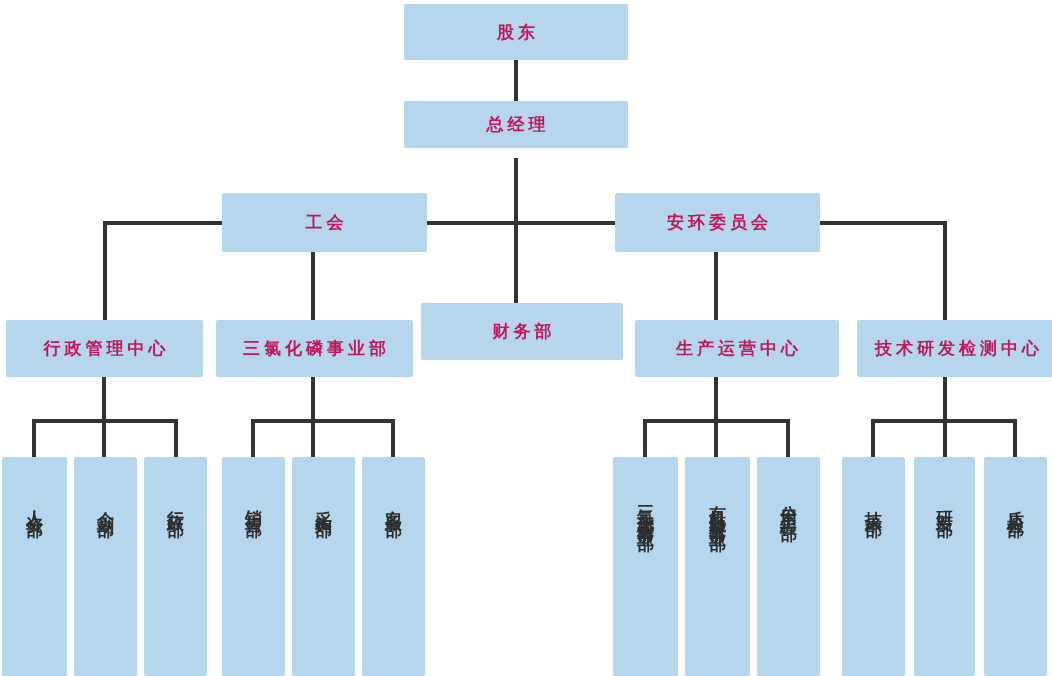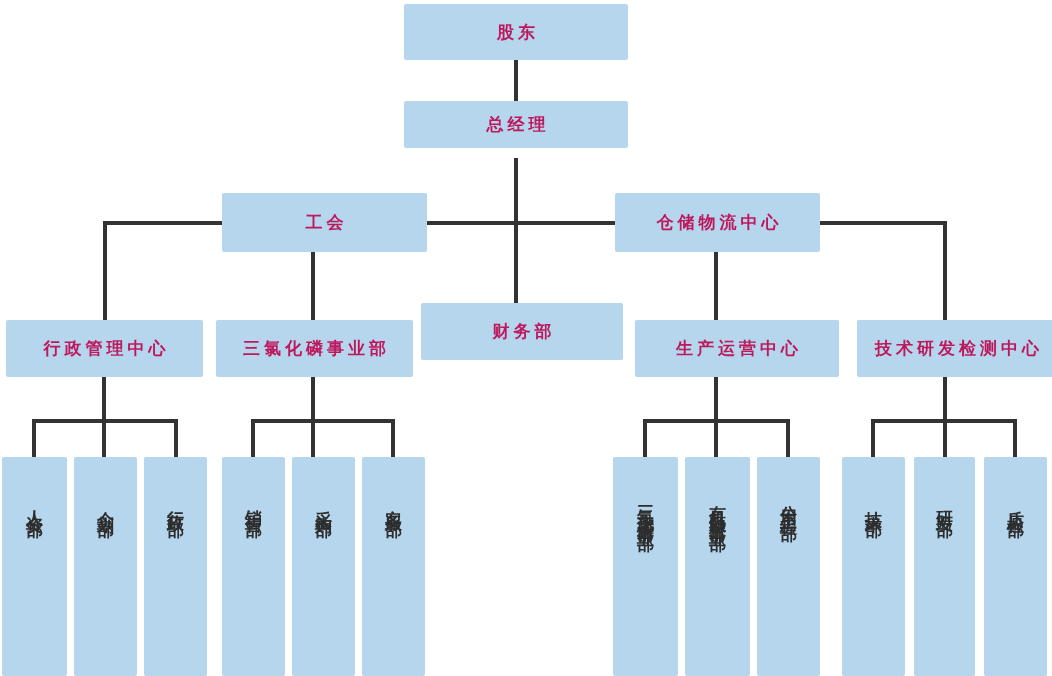--- a/index.html
+++ b/index.html
@@ -83,21 +83,21 @@
 
   <div class="line" style="left:943px; top:377px; width:4px; height:80px;"></div>
   <div class="line" style="left:871px; top:419px; width:146px; height:4px;"></div>
   <div class="line" style="left:871px; top:419px; width:4px; height:38px;"></div>
   <div class="line" style="left:1013px; top:419px; width:4px; height:38px;"></div>
 
   <div class="node" style="left:404px; top:4px; width:224px; height:56px;">股东</div>
   <div class="node" style="left:404px; top:101px; width:224px; height:47px;">总经理</div>
 
   <div class="node" style="left:210px; top:193px; width:205px; height:59px;margin-left:12px;">工会</div>
-  <div class="node" style="left:615px; top:193px; width:205px; height:59px;">仓储物流中心</div>
+  <div class="node" style="left:615px; top:193px; width:205px; height:59px;">安环委员会</div>
 
   <div class="node" style="left:6px; top:320px; width:197px; height:57px;">行政管理中心</div>
   <div class="node" style="left:216px; top:320px; width:197px; height:57px;">三氯化磷事业部</div>
   <div class="node" style="left:421px; top:303px; width:202px; height:57px;">财务部</div>
   <div class="node" style="left:635px; top:320px; width:204px; height:57px;">生产运营中心</div>
   <div class="node" style="left:845px; top:320px; width:200px; height:57px;margin-left:12px;">技术研发检测中心</div>
 
   <div class="vnode" style="left:2px; top:457px; width:65px; height:219px;">人资部</div>
   <div class="vnode" style="left:74px; top:457px; width:63px; height:219px;">企划部</div>
   <div class="vnode" style="left:144px; top:457px; width:63px; height:219px;">行政部</div>

